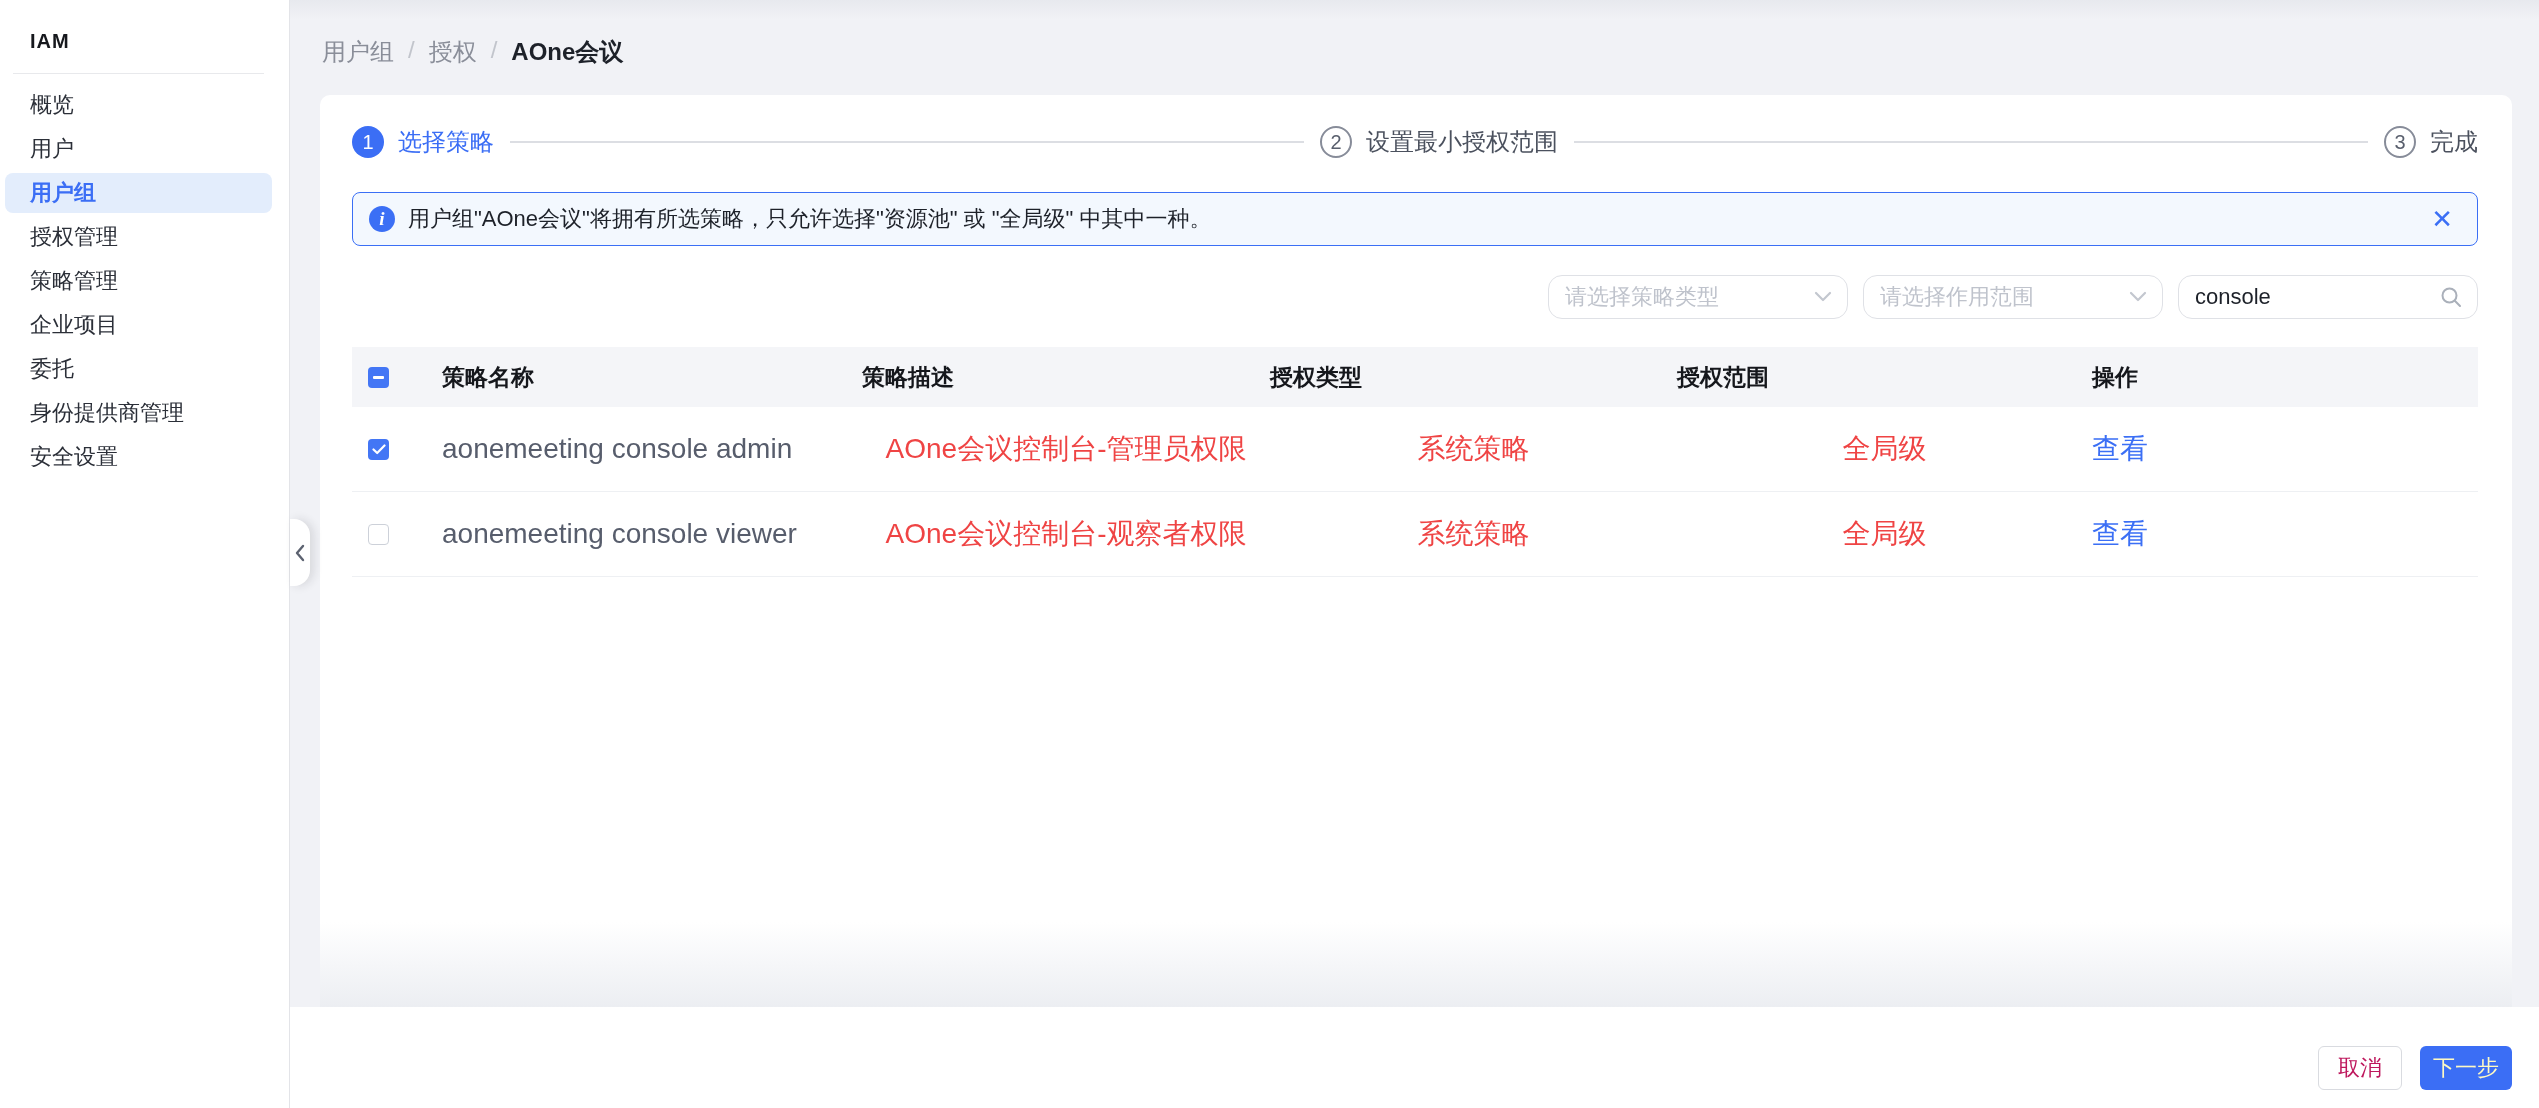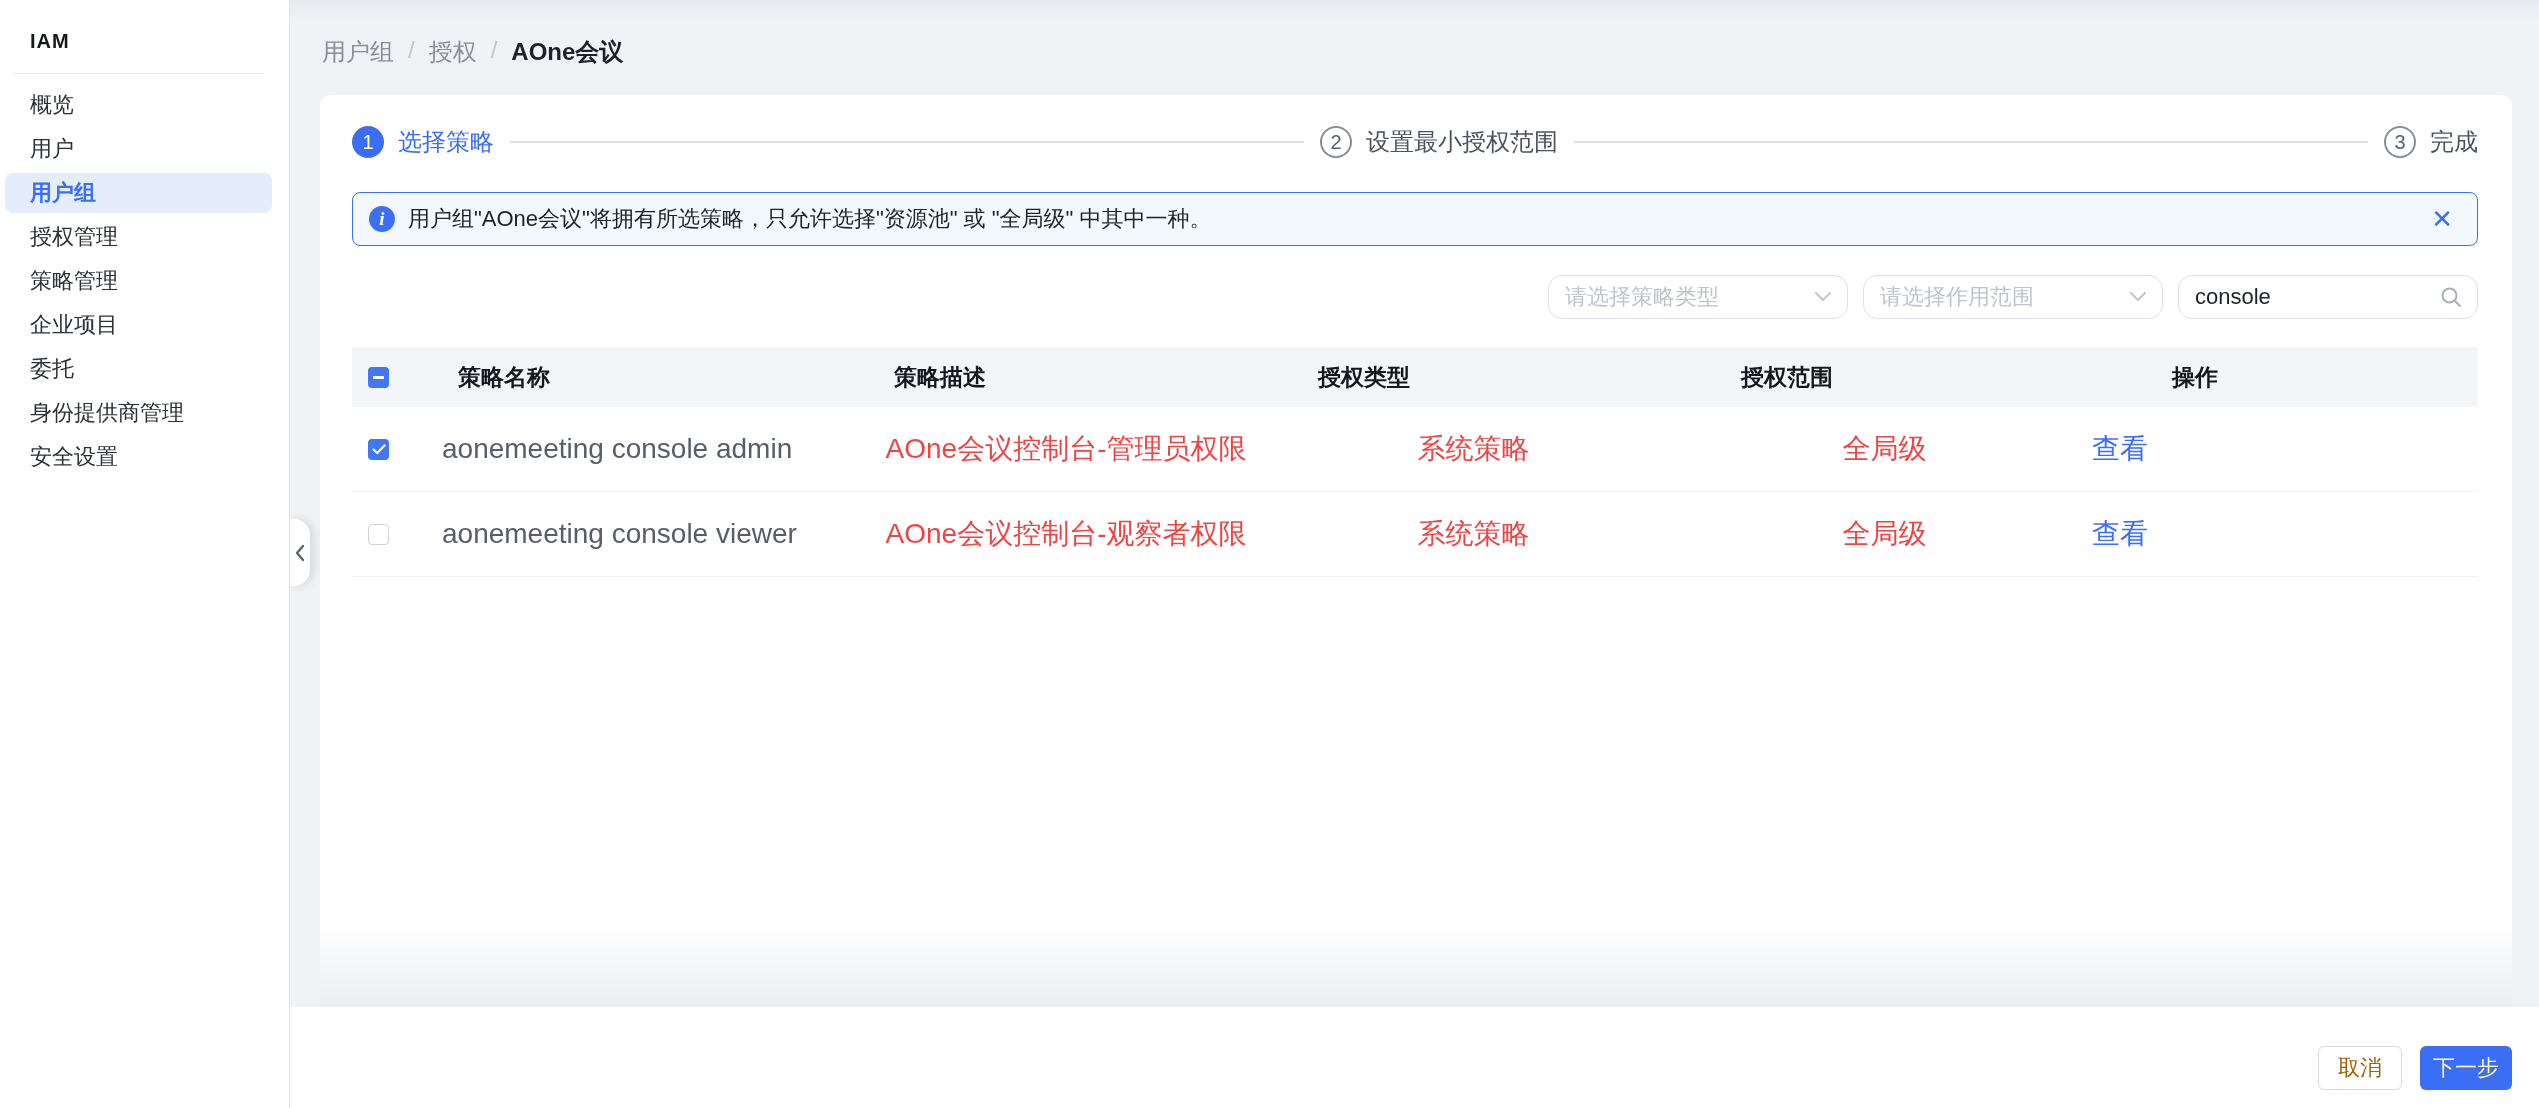--- a/index.html
+++ b/index.html
@@ -61,37 +61,37 @@
   .select-box, .search-box { width:300px; height:44px; border:1px solid #dfe1e6; border-radius:14px; background:#fff;
                              display:flex; align-items:center; padding:0 14px 0 16px; }
   .placeholder { color:#bfc3cc; font-size:22px; }
   .chevron { margin-left:auto; display:flex; }
   .search-value { color:#1d2129; font-size:22px; }
   .search-icon { margin-left:auto; display:flex; }
 
   
   .table { margin-top:28px; }
   .trow { display:grid; grid-template-columns:90px 420px 408px 407px 415px 1fr; align-items:center; }
-  .thead { height:60px; background:#f4f5f8; font-weight:bold; font-size:23px; color:#15171c;gap:16px; }
+  .thead { height:60px; background:#f4f5f8; font-weight:bold; font-size:23px; color:#15171c; }
   .tbody-row { height:85px; border-bottom:1px solid #eef0f3; font-size:28px; }
   .cell-cb { padding-left:16px; }
   .cb { width:21px; height:21px; border-radius:4px; display:flex; align-items:center; justify-content:center; cursor:pointer; }
   .cb.blue { background:#4376f5; }
   .cb.empty { background:#fff; border:1px solid #cdd1d9; }
   .cb .dash { width:11px; height:3px; background:#fff; border-radius:1px; }
   .cell-name { color:#575d6c; }
   .cell-text { color:#ef4444;text-align:center; }
   .link { color:#3b6ff5; cursor:pointer; }
 
   
   .footer { height:101px; background:#fff; display:flex; align-items:center; justify-content:flex-end;
             gap:18px; padding:20px 27px 0 0; flex:none; }
   .btn { height:44px; border-radius:6px; display:flex; align-items:center; justify-content:center;
          font-size:22px; cursor:pointer; }
-  .btn-cancel { width:84px; background:#fff; border:1px solid #d9dbe0; color:#a16207; }
+  .btn-cancel { width:84px; background:#fff; border:1px solid #d9dbe0; color:#be185d; }
   .btn-primary { width:92px; background:#3b6ef5; color:#fef9c3; }
 </style>
 </head>
 <body>
 
 <div class="app">
 
   <aside class="sidebar">
     <div class="sidebar-title">IAM</div>
     <hr class="sidebar-divider">

